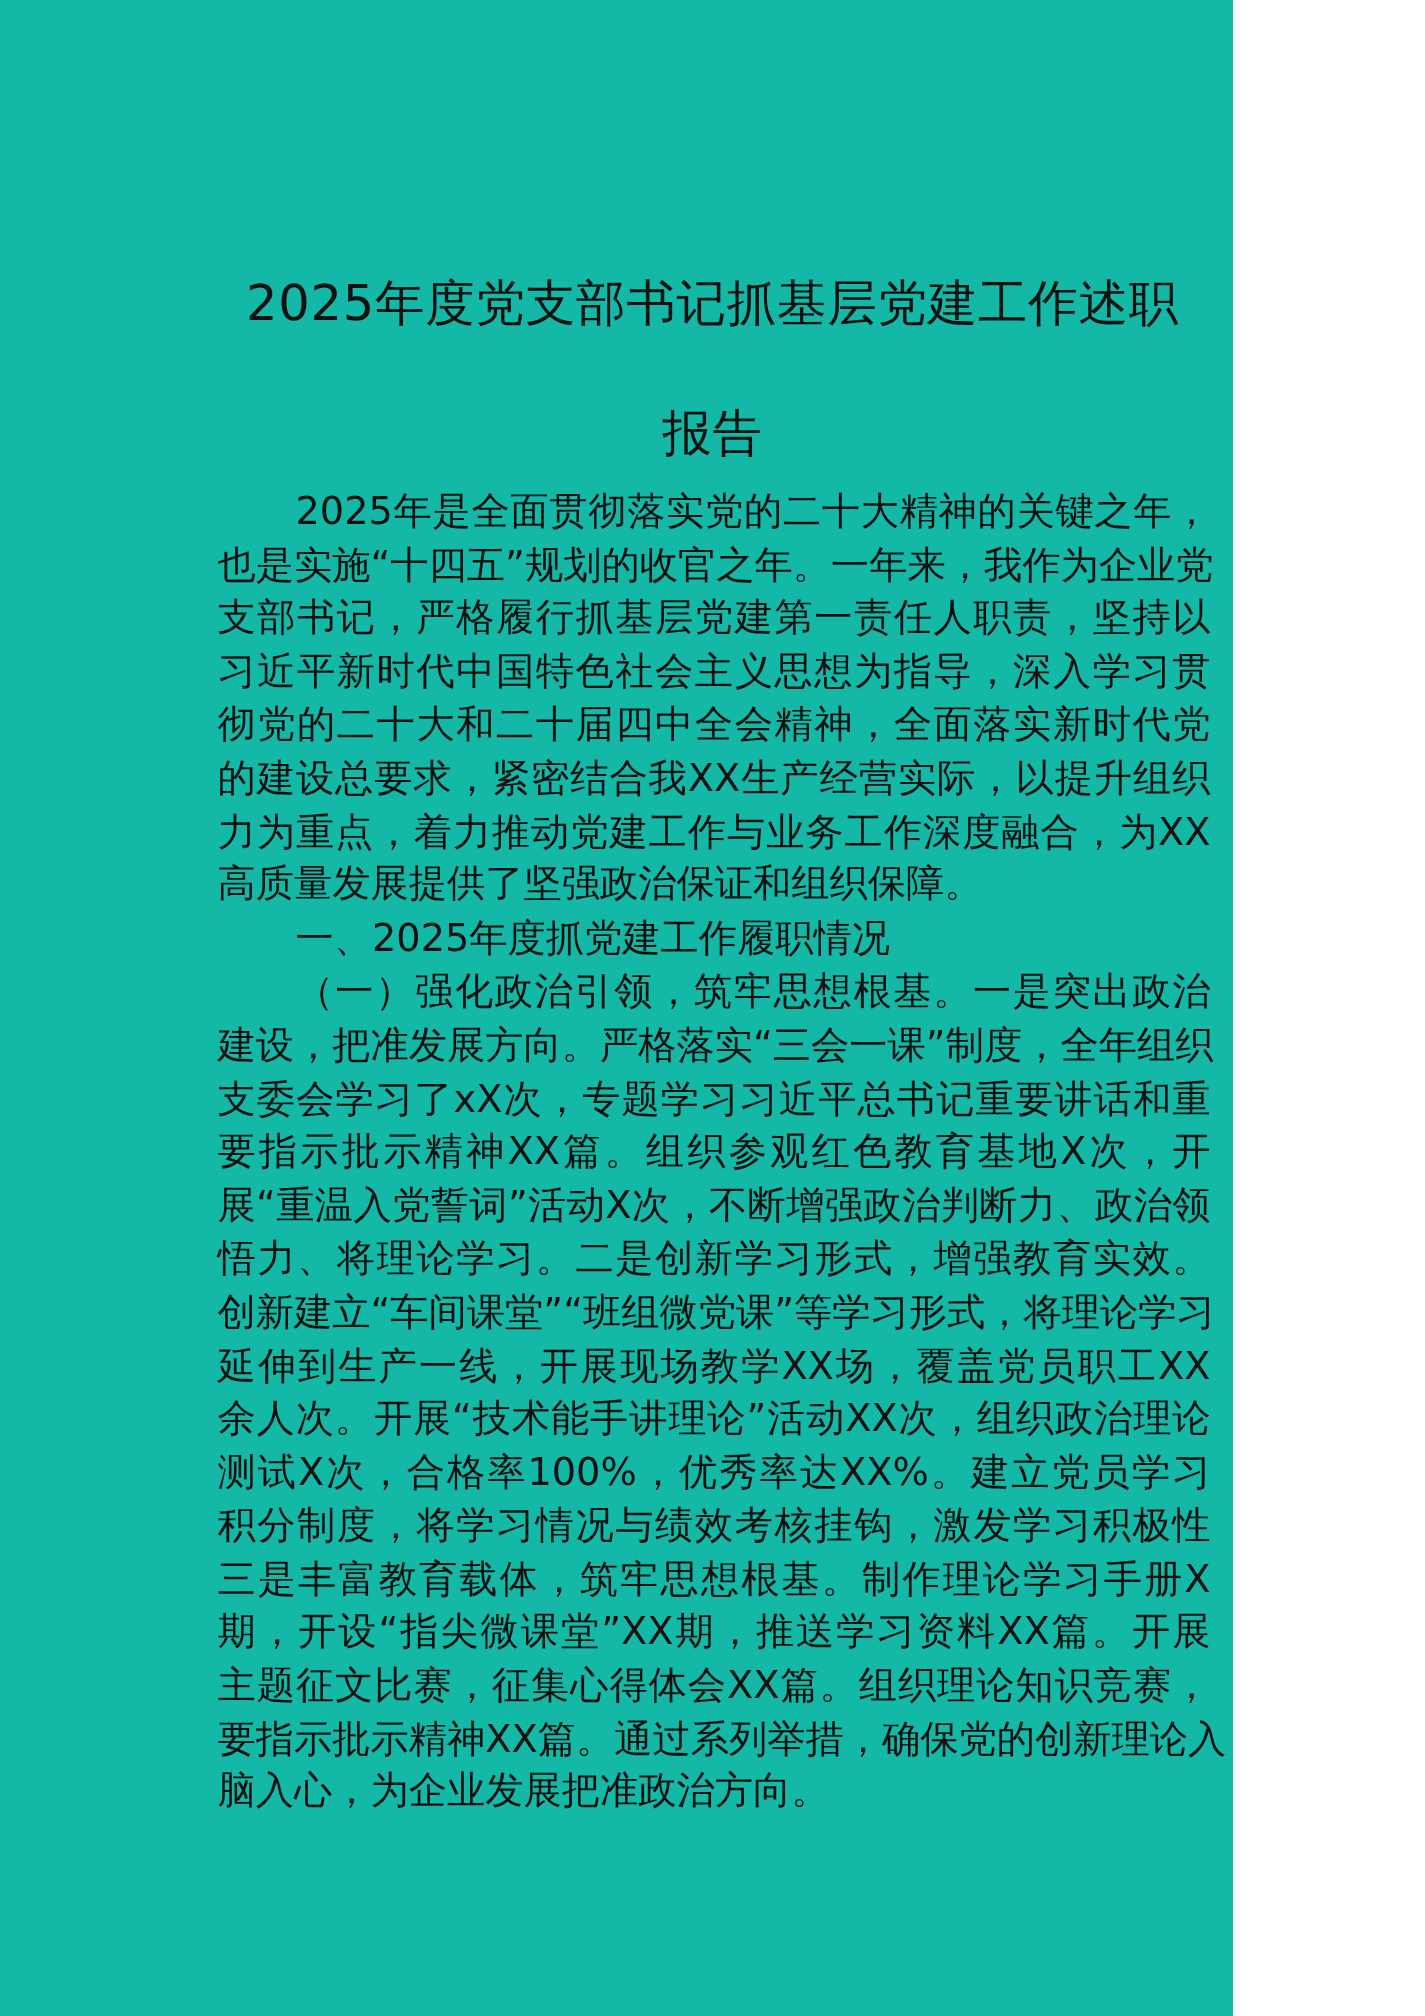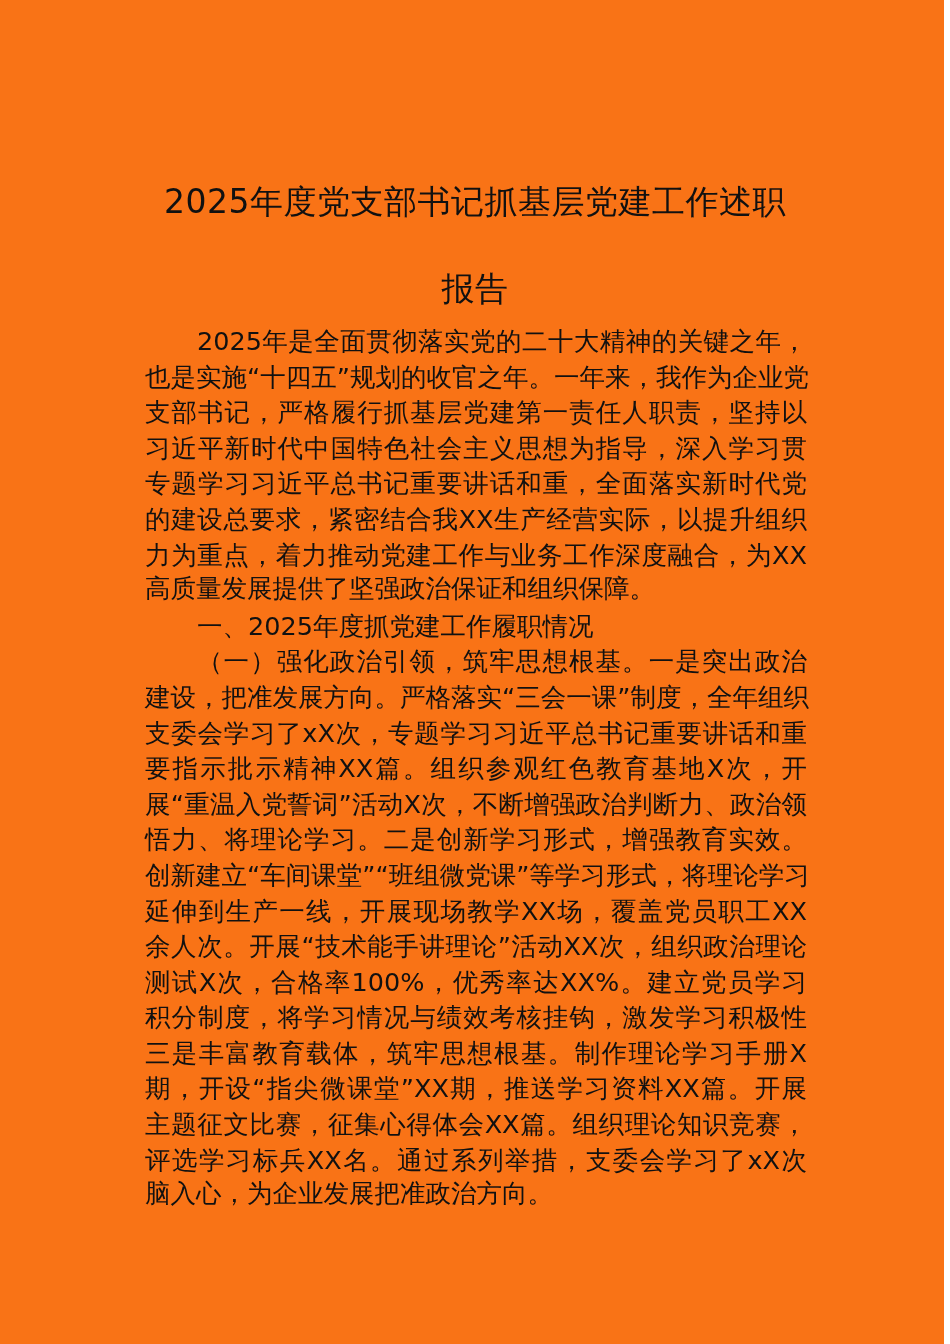--- a/index.html
+++ b/index.html
@@ -1,18 +1,18 @@
 <!DOCTYPE html>
 <html><head>
   <meta charset="utf-8">
   <style>
     html, body { margin: 0; padding: 0; background: #ffffff; }
     body { width: 950px; height: 1344px; position: relative; overflow: hidden;
            font-family: "DejaVu Sans", "Liberation Sans", sans-serif; color: #111; }
-    .page { position: absolute; left: 0; top: 0; width: 944px; height: 1344px; background: #f97316; }
+    .page { position: absolute; left: 0; top: 0; width: 822px; height: 1344px; background: #14b8a6; }
     .title-line { position: absolute; left: 0; width: 950px; text-align: center;
                   font-size: 33px; line-height: 40px; letter-spacing: 0.5px; color: #111; white-space: nowrap; }
     .title-line.l1 { top: 182px; }
     .title-line.l2 { top: 251px; margin-top: 18px; }
     .body { position: absolute; left: 145px; top: 324px; width: 662px; }
     .line { font-size: 25.5px; line-height: 35.6px; height: 35.6px; white-space: nowrap;
             text-align: justify; text-align-last: justify; color: #111; }
     .line.last { text-align-last: left; font-family: Liberation Mono, monospace; }
     .line.indent { padding-left: 52px; }
     .line.heading { padding-left: 52px; text-align-last: left; }
@@ -23,21 +23,21 @@
 <div class="page">
   <div class="title-line l1">2025年度党支部书记抓基层党建工作述职</div>
   <div class="title-line l2">报告</div>
 
   <div class="body">
     <div>
       <div class="line indent">2025年是全面贯彻落实党的二十大精神的关键之年，</div>
       <div class="line">也是实施“十四五”规划的收官之年。一年来，我作为企业党</div>
       <div class="line">支部书记，严格履行抓基层党建第一责任人职责，坚持以</div>
       <div class="line">习近平新时代中国特色社会主义思想为指导，深入学习贯</div>
-      <div class="line">专题学习习近平总书记重要讲话和重，全面落实新时代党</div>
+      <div class="line">彻党的二十大和二十届四中全会精神，全面落实新时代党</div>
       <div class="line">的建设总要求，紧密结合我XX生产经营实际，以提升组织</div>
       <div class="line">力为重点，着力推动党建工作与业务工作深度融合，为XX</div>
       <div class="line last">高质量发展提供了坚强政治保证和组织保障。</div>
     </div>
 
     <div class="line heading">一、2025年度抓党建工作履职情况</div>
 
     <div>
       <div class="line indent">（一）强化政治引领，筑牢思想根基。一是突出政治</div>
       <div class="line">建设，把准发展方向。严格落实“三会一课”制度，全年组织</div>
@@ -46,17 +46,17 @@
       <div class="line">展“重温入党誓词”活动X次，不断增强政治判断力、政治领</div>
       <div class="line">悟力、将理论学习。二是创新学习形式，增强教育实效。</div>
       <div class="line">创新建立“车间课堂”“班组微党课”等学习形式，将理论学习</div>
       <div class="line">延伸到生产一线，开展现场教学XX场，覆盖党员职工XX</div>
       <div class="line">余人次。开展“技术能手讲理论”活动XX次，组织政治理论</div>
       <div class="line">测试X次，合格率100%，优秀率达XX%。建立党员学习</div>
       <div class="line">积分制度，将学习情况与绩效考核挂钩，激发学习积极性</div>
       <div class="line">三是丰富教育载体，筑牢思想根基。制作理论学习手册X</div>
       <div class="line">期，开设“指尖微课堂”XX期，推送学习资料XX篇。开展</div>
       <div class="line">主题征文比赛，征集心得体会XX篇。组织理论知识竞赛，</div>
-      <div class="line">评选学习标兵XX名。通过系列举措，支委会学习了xX次</div>
+      <div class="line">要指示批示精神XX篇。通过系列举措，确保党的创新理论入</div>
       <div class="line last">脑入心，为企业发展把准政治方向。</div>
     </div>
   </div>
 </div>
 
 </body></html>

